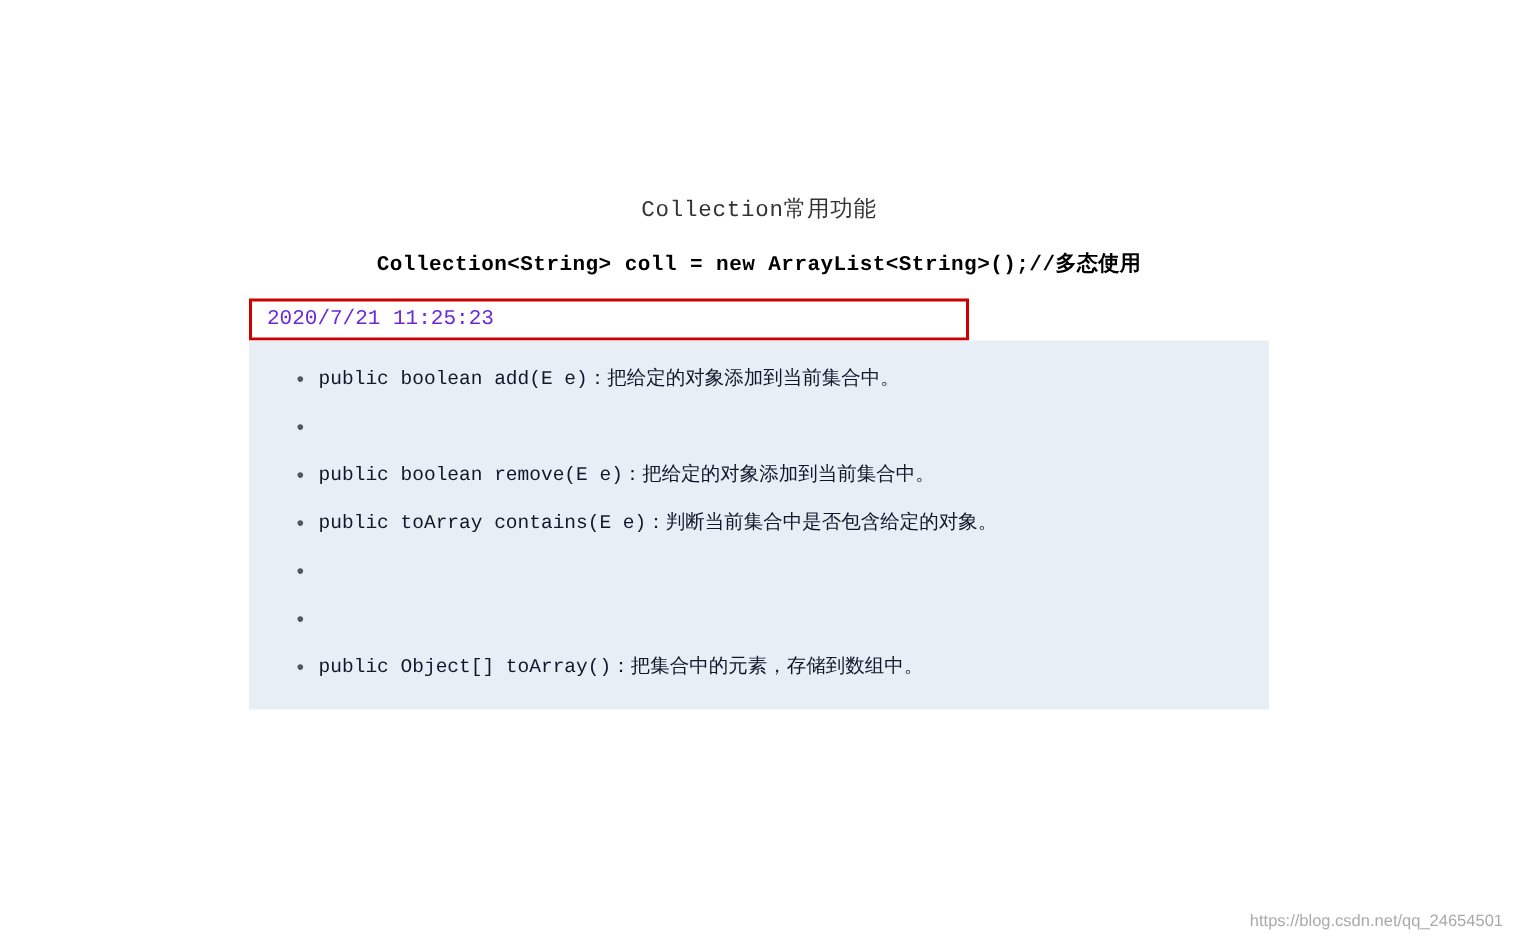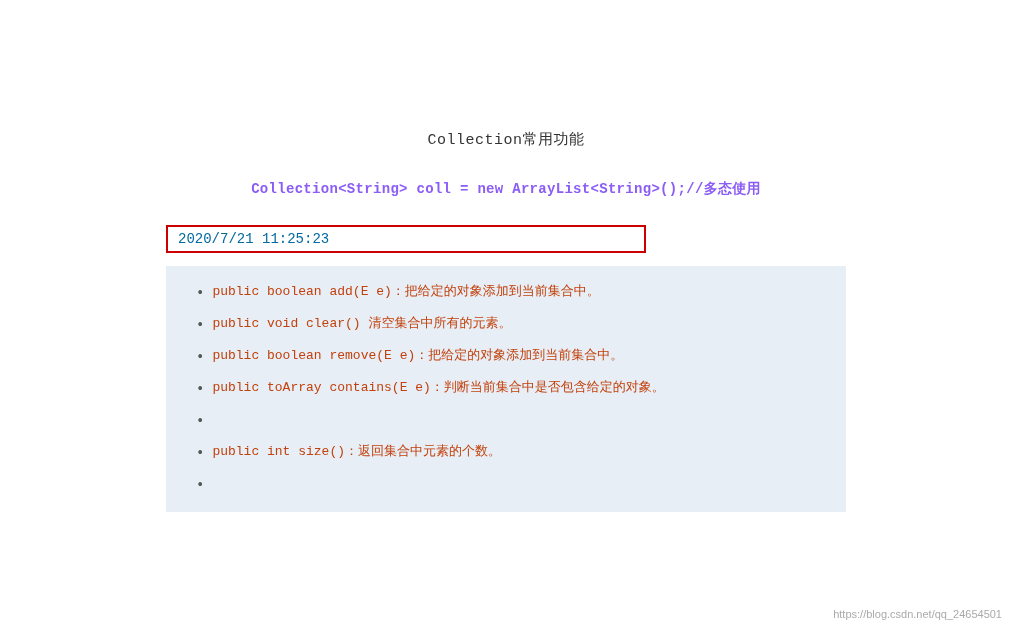--- a/index.html
+++ b/index.html
@@ -17,46 +17,45 @@
       overflow: hidden;
     }
 
     .page-container {
       width: 100%;
       height: 100%;
       display: flex;
       flex-direction: column;
       align-items: center;
       padding-top: 130px;
-      gap: 13px;
     }
 
     .section-title {
       font-size: 15px;
       color: #333333;
       margin-bottom: 18px;
       font-family: 'Courier New', Courier, monospace;
       font-weight: normal;
       letter-spacing: 0.5px;
     }
 
     .code-line {
       font-size: 14px;
-      color: #8b5cf6;
+      color: #000000;
       margin-bottom: 14px;
       font-family: 'Courier New', Courier, monospace;
       font-weight: bold;
       letter-spacing: 0.3px;
     }
 
     .timestamp-box {
       border: 2px solid #cc0000;
       padding: 4px 10px;
       font-size: 14px;
-      color: #0369a1;
+      color: #6d28d9;
       font-family: 'Courier New', Courier, monospace;
       margin-bottom: 0px;
       display: inline-block;
       min-width: 480px;
     }
 
     .methods-container {
       background-color: #e8eef5;
       width: 680px;
       padding: 16px 20px 16px 30px;
@@ -78,21 +77,21 @@
 
     .bullet {
       color: #555555;
       margin-right: 8px;
       font-size: 14px;
       flex-shrink: 0;
       margin-top: 1px;
     }
 
     .method-text {
-      color: #c2410c;
+      color: #0f172a;
     }
 
     .timestamp-wrapper {
       width: 680px;
       margin-bottom: 0;
     }
 
     .watermark {
       position: absolute;
       bottom: 8px;
@@ -115,37 +114,36 @@
     <div class="timestamp-box">2020/7/21 11:25:23</div>
   </div>
 
   <div class="methods-container" id="methods-list">
   <div class="method-item">
         <span class="bullet">•</span>
         <span class="method-text">public boolean add(E e)：把给定的对象添加到当前集合中。</span>
       </div>
       <div class="method-item">
         <span class="bullet">•</span>
-        <span class="method-text">public void clear() 清空集合中所有的元素。</span>
       </div>
       <div class="method-item">
         <span class="bullet">•</span>
         <span class="method-text">public boolean remove(E e)：把给定的对象添加到当前集合中。</span>
       </div>
       <div class="method-item">
         <span class="bullet">•</span>
         <span class="method-text">public toArray contains(E e)：判断当前集合中是否包含给定的对象。</span>
       </div>
       <div class="method-item">
         <span class="bullet">•</span>
       </div>
       <div class="method-item">
         <span class="bullet">•</span>
-        <span class="method-text">public int size()：返回集合中元素的个数。</span>
       </div>
       <div class="method-item">
         <span class="bullet">•</span>
+        <span class="method-text">public Object[] toArray()：把集合中的元素，存储到数组中。</span>
       </div>
     </div>
 
 </div>
 
 <div class="watermark">https://blog.csdn.net/qq_24654501</div>
 
 </body></html>

